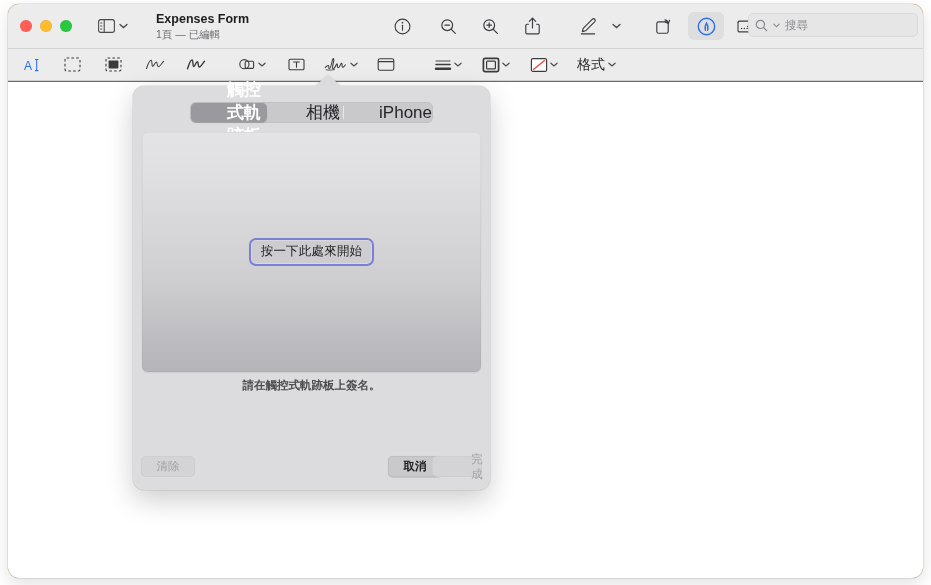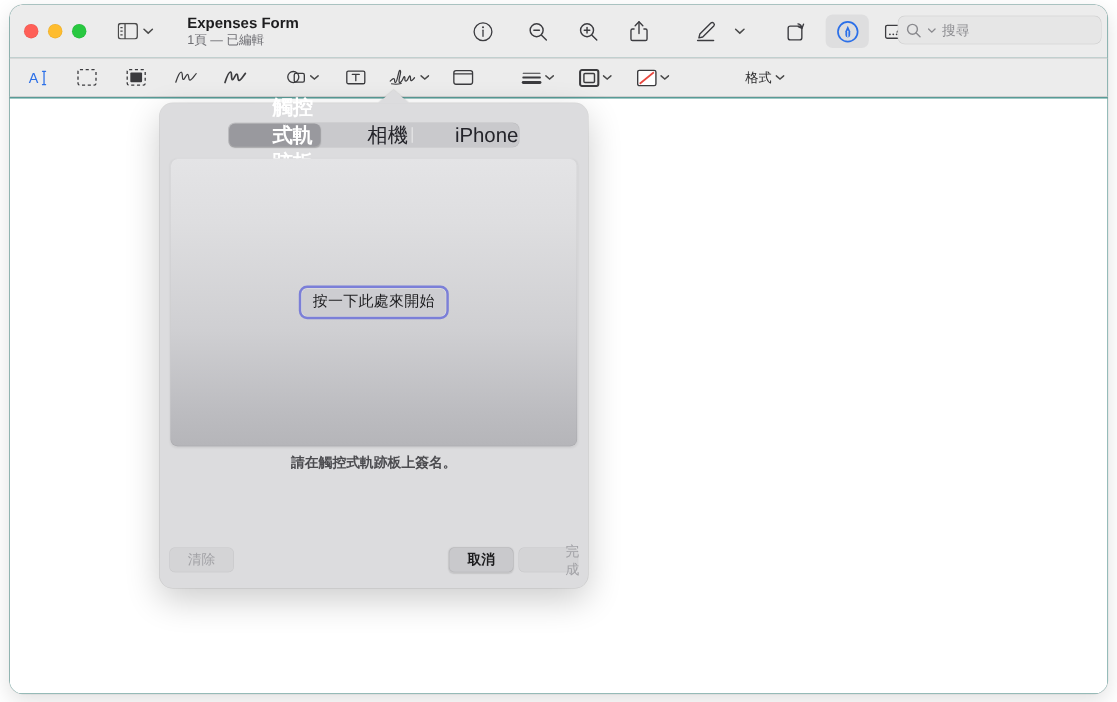--- a/index.html
+++ b/index.html
@@ -17,21 +17,21 @@
     width: 931px; height: 585px;
     background: #ffffff;
   }
 
   
   .window {
     position: absolute;
     left: 8px; top: 4px;
     width: 915px; height: 574px;
     border-radius: 11px;
-    background: #0f766e;
+    background: #a16207;
     box-shadow: 0 0 0 0.5px rgba(0,0,0,0.16), 0 6px 18px rgba(0,0,0,0.12);
     overflow: hidden;
   }
 
   
   .titlebar {
     position: relative;
     height: 44px;
     background: #ececec;
     display: flex;
@@ -111,23 +111,23 @@
     min-width: 31px;
     display: flex; align-items: center; justify-content: center;
     border-radius: 5px;
     color: #3b3b3e;
     padding: 0 2px;
   }
   .mk-btn.with-chev { min-width: 38px; gap: 2px; }
   .mk-gap { width: 22px; }
   .mk-gap-sm { width: 10px; }
   .mk-label {
-    font-size: 11px; color: #2c2c2e;
+    font-size: 14px; color: #2c2c2e;
     display: flex; align-items: center; gap: 3px;
-    padding: 0 4px; height: 26px; margin-left: 44px;
+    padding: 0 4px; height: 26px;
   }
 
   
   .canvas {
     position: absolute;
     left: 0; top: 78px; right: 0; bottom: 0;
     background: #ffffff;
   }
 
   
@@ -258,21 +258,21 @@
     color: #a2a2a6;
     box-shadow: inset 0 0 0 0.5px rgba(0,0,0,0.06);
   }
   .pbtn.enabled {
     background: #c9c9cc;
     color: #1c1c1e;
     font-weight: bold;
     box-shadow: inset 0 0 0 0.5px rgba(0,0,0,0.10), 0 0.5px 1px rgba(0,0,0,0.10);
   }
   #clear-button { left: 0; width: 54px; }
-  #cancel-button { right: 54px; width: 54px; }
+  #cancel-button { right: 40px; width: 54px; }
   #done-button { right: 0; width: 50px; padding-left: 40px; }
 
   svg { display: block; }
 </style>
 </head>
 <body>
 
 <div id="root">
   <div class="window">
 

